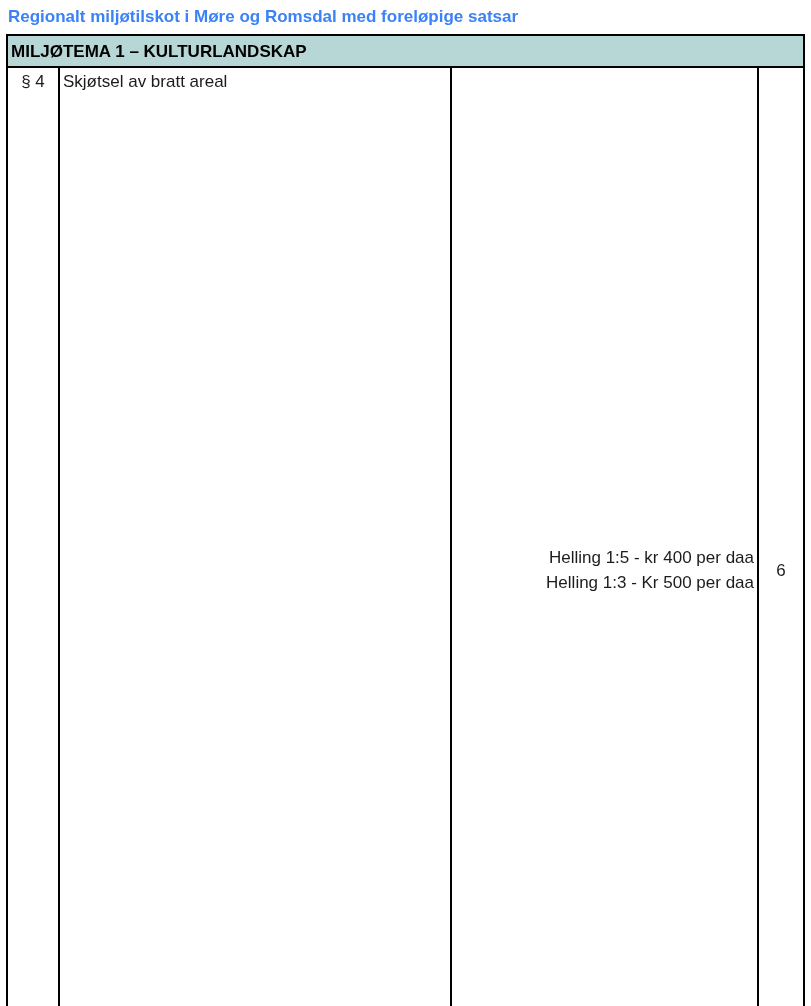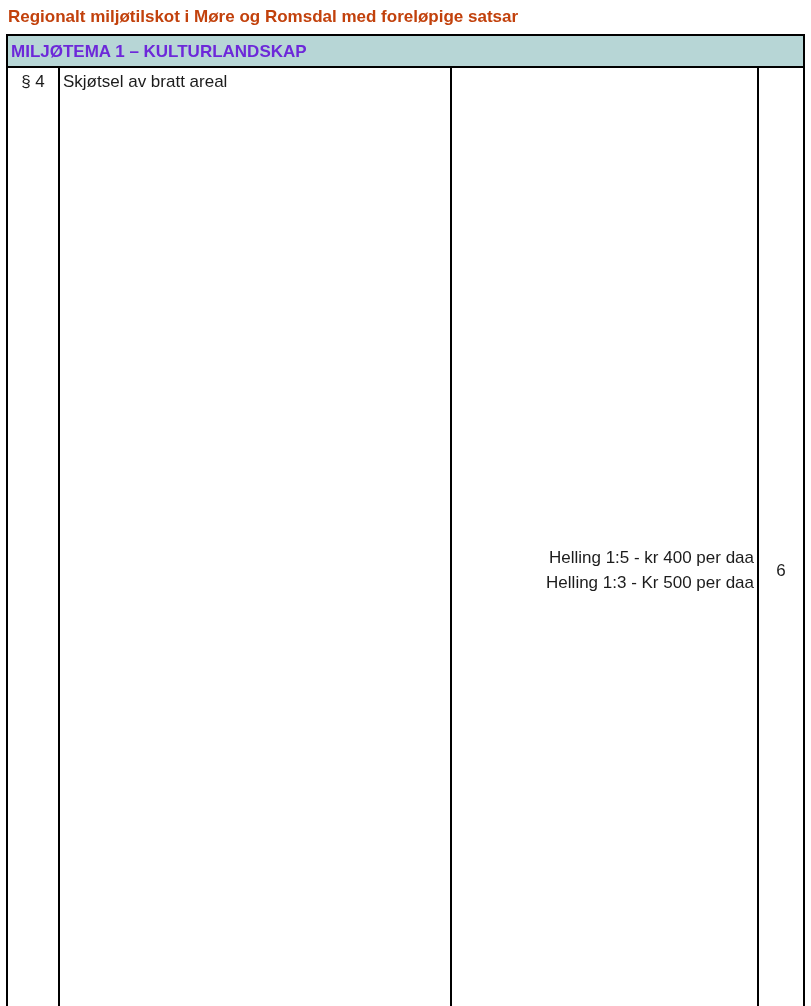--- a/index.html
+++ b/index.html
@@ -13,42 +13,42 @@
     width: 811px;
     height: 1006px;
     box-sizing: border-box;
     padding: 5px 8px 0 6px;
     background: #ffffff;
     overflow: hidden;
   }
   .doc-title {
     font-size: 17px;
     font-weight: bold;
-    color: #c2410c;
+    color: #3b82f6;
     margin: 2px 0 7px 2px;
     line-height: 20px;
   }
   table.sec {
     border-collapse: collapse;
     table-layout: fixed;
     width: 797px;
     margin-bottom: 13px;
   }
   table.sec td {
     border: 2px solid #000000;
     font-size: 17px;
     line-height: 25px;
     padding: 1px 3px;
     overflow: hidden;
   }
   td.band {
     background: #b7d6d6;
     font-weight: bold;
     font-size: 17px;
-    color: #6d28d9;
+    color: #000000;
     height: 28px;
     padding: 2px 2px 2px 3px;
     vertical-align: middle;
   }
   td.par  { text-align: center; vertical-align: top;   padding-left: 1px; padding-right: 1px; }
   td.desc { text-align: left;   vertical-align: top;   padding-left: 4px; }
   td.rate { text-align: right;  vertical-align: middle; white-space: pre-line; padding-right: 4px; }
   td.page { text-align: center; vertical-align: middle; }
   col.c-par  { width: 52px; }
   col.c-desc { width: 392px; }

